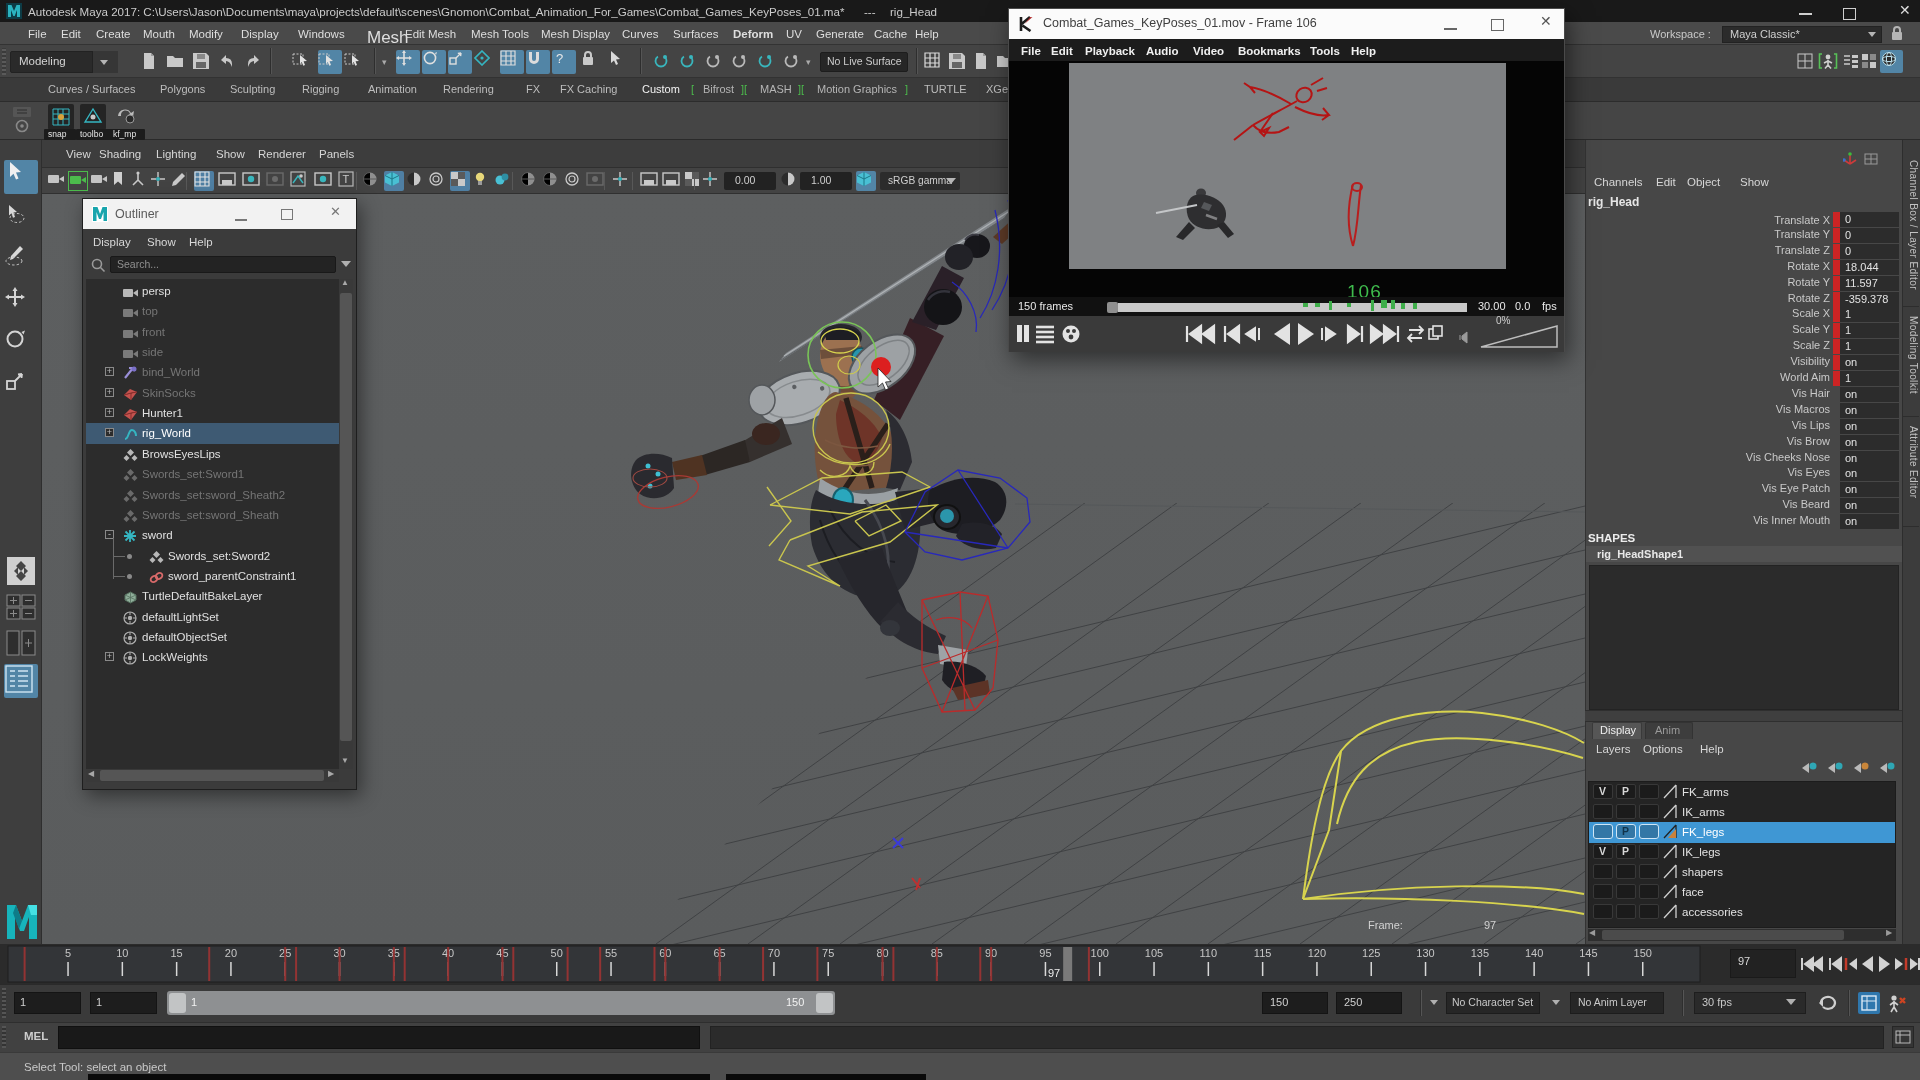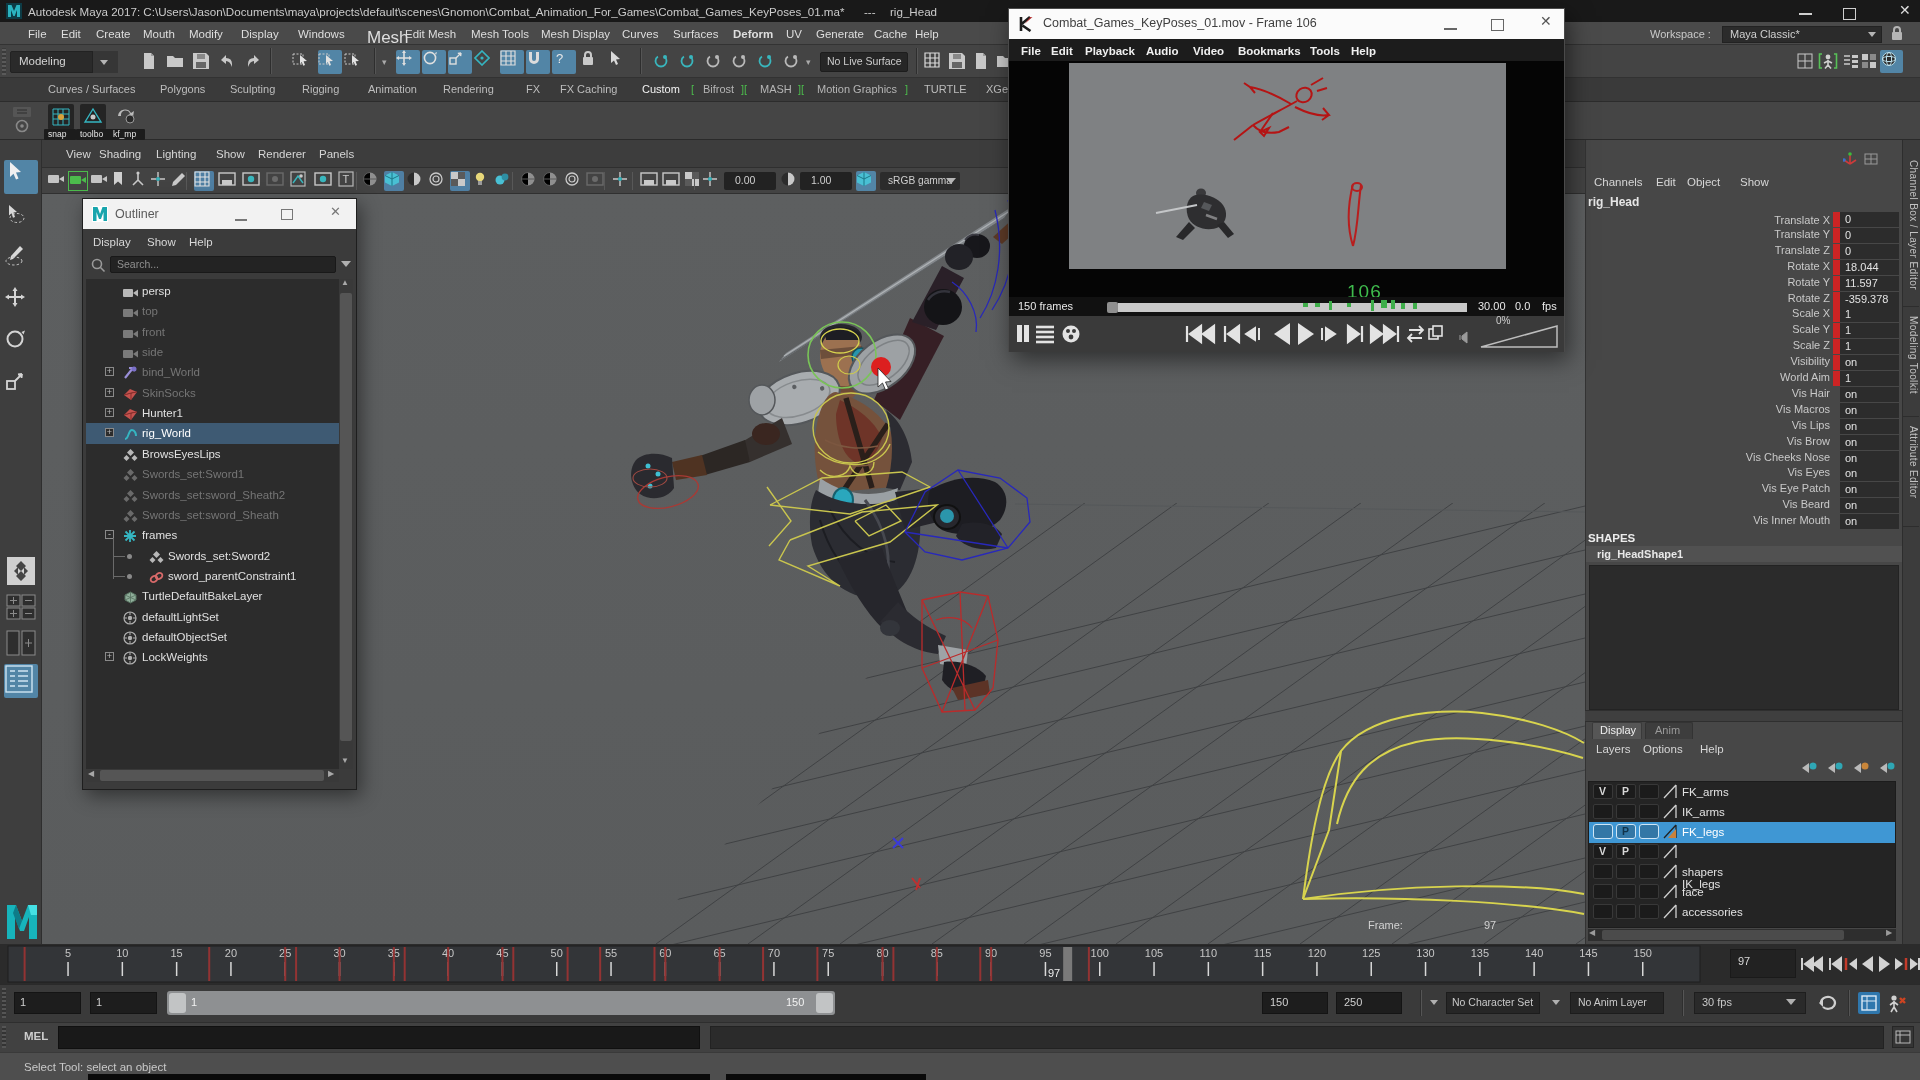--- a/index.html
+++ b/index.html
@@ -724,21 +724,21 @@
     <div class="a" style="left:1682px;top:825px;font-size:11.5px;color:#ffffff;white-space:nowrap;">FK_legs</div>
     <div class="a" style="left:1593px;top:844px;width:20px;height:15px;background:#1b1b1b;border:1px solid #383838;border-radius:2px;"></div>
     <div class="a" style="left:1599px;top:845px;font-size:10.5px;color:#d8d8d8;white-space:nowrap;font-weight:bold;">V</div>
     <div class="a" style="left:1616px;top:844px;width:20px;height:15px;background:#1b1b1b;border:1px solid #383838;border-radius:2px;"></div>
     <div class="a" style="left:1622px;top:845px;font-size:10.5px;color:#d8d8d8;white-space:nowrap;font-weight:bold;">P</div>
     <div class="a" style="left:1639px;top:844px;width:20px;height:15px;background:#1b1b1b;border:1px solid #383838;border-radius:2px;"></div>
     <div class="a" style="left:1663px;top:844px;width:16px;height:15px;"><svg width="16" height="15" viewBox="0 0 16 15">
         <path d="M1 14 L13 1 M13 1 V14" stroke="#cfcfcf" stroke-width="1.3" fill="none"></path>
         <path d="M5 14 L13 5 V14 Z" fill="none"></path>
       </svg></div>
-    <div class="a" style="left:1682px;top:845px;font-size:11.5px;color:#e2e2e2;white-space:nowrap;margin-top:32px;">IK_legs</div>
+    <div class="a" style="left:1682px;top:845px;font-size:11.5px;color:#e2e2e2;white-space:nowrap;">IK_legs</div>
     <div class="a" style="left:1593px;top:864px;width:20px;height:15px;background:#1b1b1b;border:1px solid #383838;border-radius:2px;"></div>
     <div class="a" style="left:1616px;top:864px;width:20px;height:15px;background:#1b1b1b;border:1px solid #383838;border-radius:2px;"></div>
     <div class="a" style="left:1639px;top:864px;width:20px;height:15px;background:#1b1b1b;border:1px solid #383838;border-radius:2px;"></div>
     <div class="a" style="left:1663px;top:864px;width:16px;height:15px;"><svg width="16" height="15" viewBox="0 0 16 15">
         <path d="M1 14 L13 1 M13 1 V14" stroke="#cfcfcf" stroke-width="1.3" fill="none"></path>
         <path d="M5 14 L13 5 V14 Z" fill="none"></path>
       </svg></div>
     <div class="a" style="left:1682px;top:865px;font-size:11.5px;color:#e2e2e2;white-space:nowrap;">shapers</div>
     <div class="a" style="left:1593px;top:884px;width:20px;height:15px;background:#1b1b1b;border:1px solid #383838;border-radius:2px;"></div>
     <div class="a" style="left:1616px;top:884px;width:20px;height:15px;background:#1b1b1b;border:1px solid #383838;border-radius:2px;"></div>
@@ -1017,21 +1017,21 @@
       <div class="a" style="left:40px;top:308.85px;width:16px;height:14px;"><svg width="15" height="13" viewBox="0 0 15 13">
           <path d="M7.5 0 L11 3.5 L7.5 7 L4 3.5 Z" fill="#6a6a6a"></path>
           <path d="M3.5 6 L6.5 9 L3.5 12 L0.5 9 Z" fill="#6a6a6a"></path>
           <path d="M11.5 6 L14.5 9 L11.5 12 L8.5 9 Z" fill="#6a6a6a"></path>
         </svg></div>
       <div class="a" style="left:59px;top:308.85px;font-size:11.5px;color:#757575;white-space:nowrap;">Swords_set:sword_Sheath</div>
       <div class="a" style="left:22px;top:331.20000000000005px;width:9px;height:9px;border:1px solid #8a8a8a;background:#2c2c2c;color:#b8b8b8;font-size:9px;line-height:7px;text-align:center;">-</div>
       <div class="a" style="left:40px;top:329.20000000000005px;width:16px;height:14px;"><svg width="14" height="14" viewBox="0 0 14 14">
           <path d="M7 1 V13 M1 7 H13 M2.5 2.5 L11.5 11.5 M11.5 2.5 L2.5 11.5" stroke="#35b5c1" stroke-width="1.8"></path>
         </svg></div>
-      <div class="a" style="left:59px;top:329.20000000000005px;font-size:11.5px;color:#e0e0e0;white-space:nowrap;">frames</div>
+      <div class="a" style="left:59px;top:329.20000000000005px;font-size:11.5px;color:#e0e0e0;white-space:nowrap;">sword</div>
       <div class="a" style="left:30px;top:338.55px;width:1px;height:22px;background:#6a6a6a;"></div>
       <div class="a" style="left:30px;top:356.55px;width:12px;height:1px;background:#6a6a6a;"></div>
       <div class="a" style="left:44px;top:354.55px;width:5px;height:5px;background:#8a8a8a;border-radius:50%;"></div>
       <div class="a" style="left:66px;top:349.55px;width:16px;height:14px;"><svg width="15" height="13" viewBox="0 0 15 13">
           <path d="M7.5 0 L11 3.5 L7.5 7 L4 3.5 Z" fill="#b8b8b8"></path>
           <path d="M3.5 6 L6.5 9 L3.5 12 L0.5 9 Z" fill="#b8b8b8"></path>
           <path d="M11.5 6 L14.5 9 L11.5 12 L8.5 9 Z" fill="#b8b8b8"></path>
         </svg></div>
       <div class="a" style="left:85px;top:349.55px;font-size:11.5px;color:#e0e0e0;white-space:nowrap;">Swords_set:Sword2</div>
       <div class="a" style="left:30px;top:356.90000000000003px;width:1px;height:23px;background:#6a6a6a;"></div>

